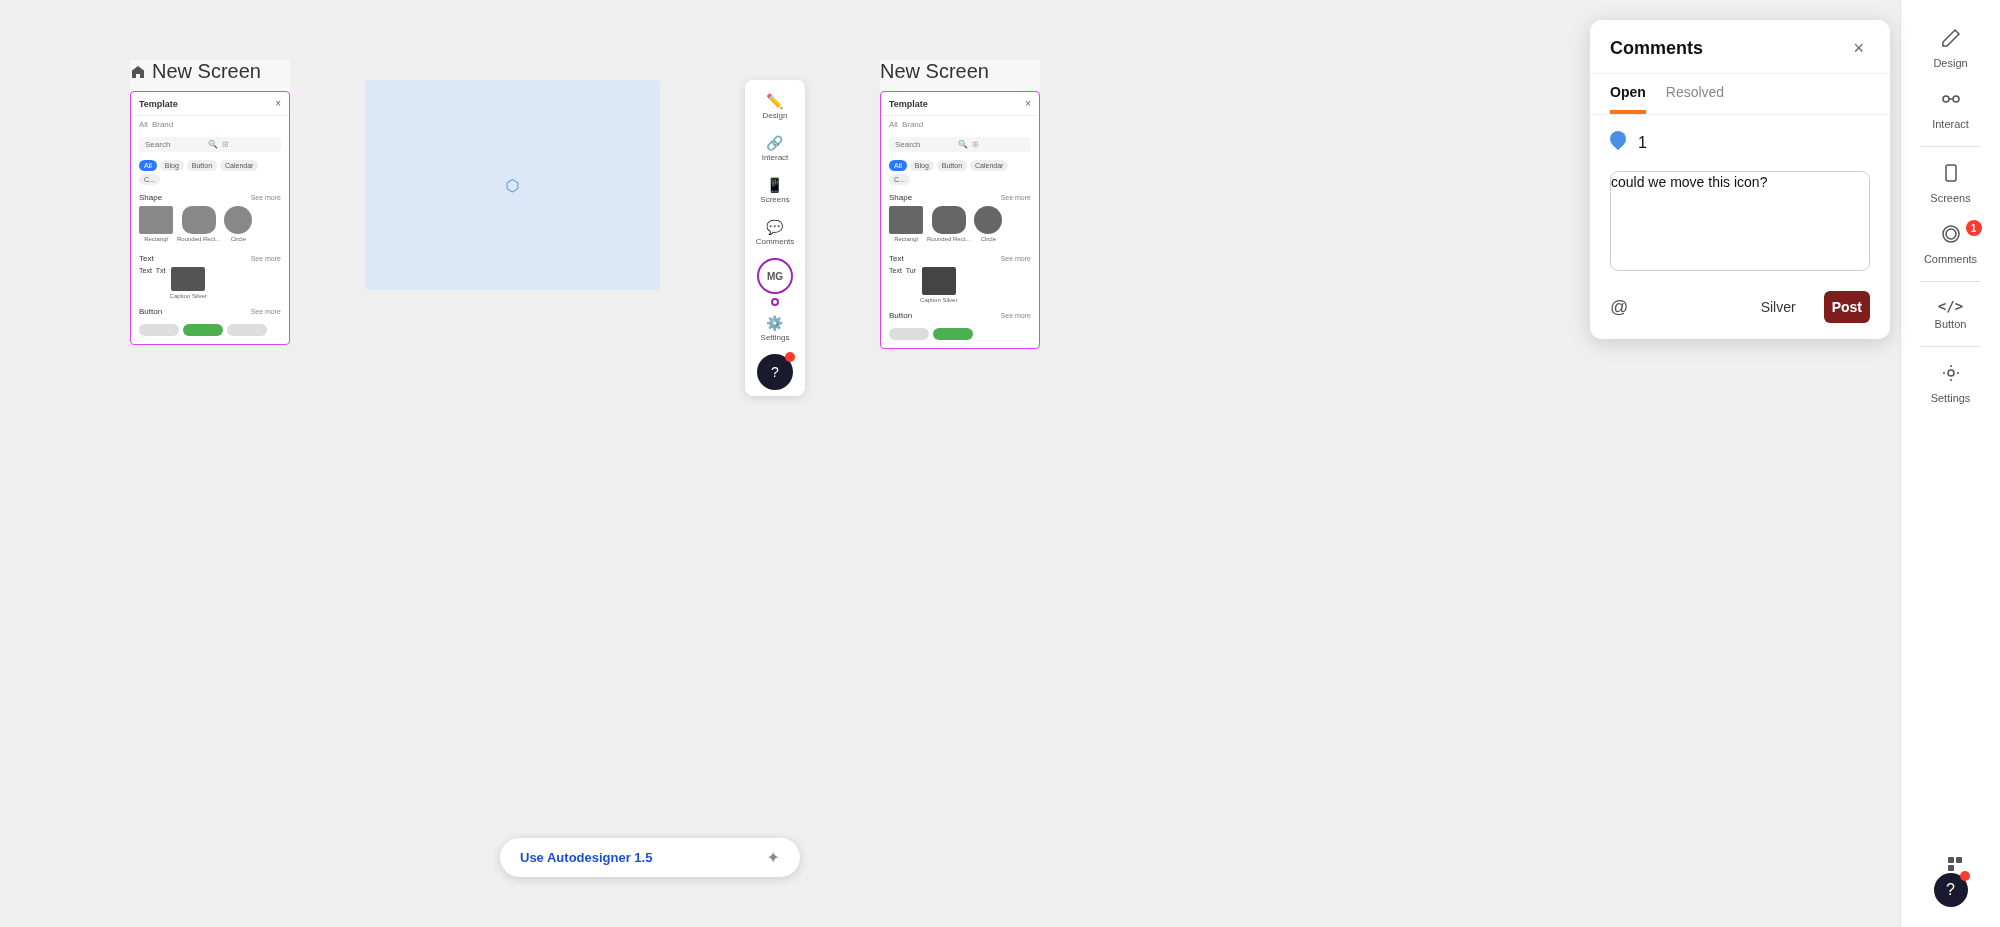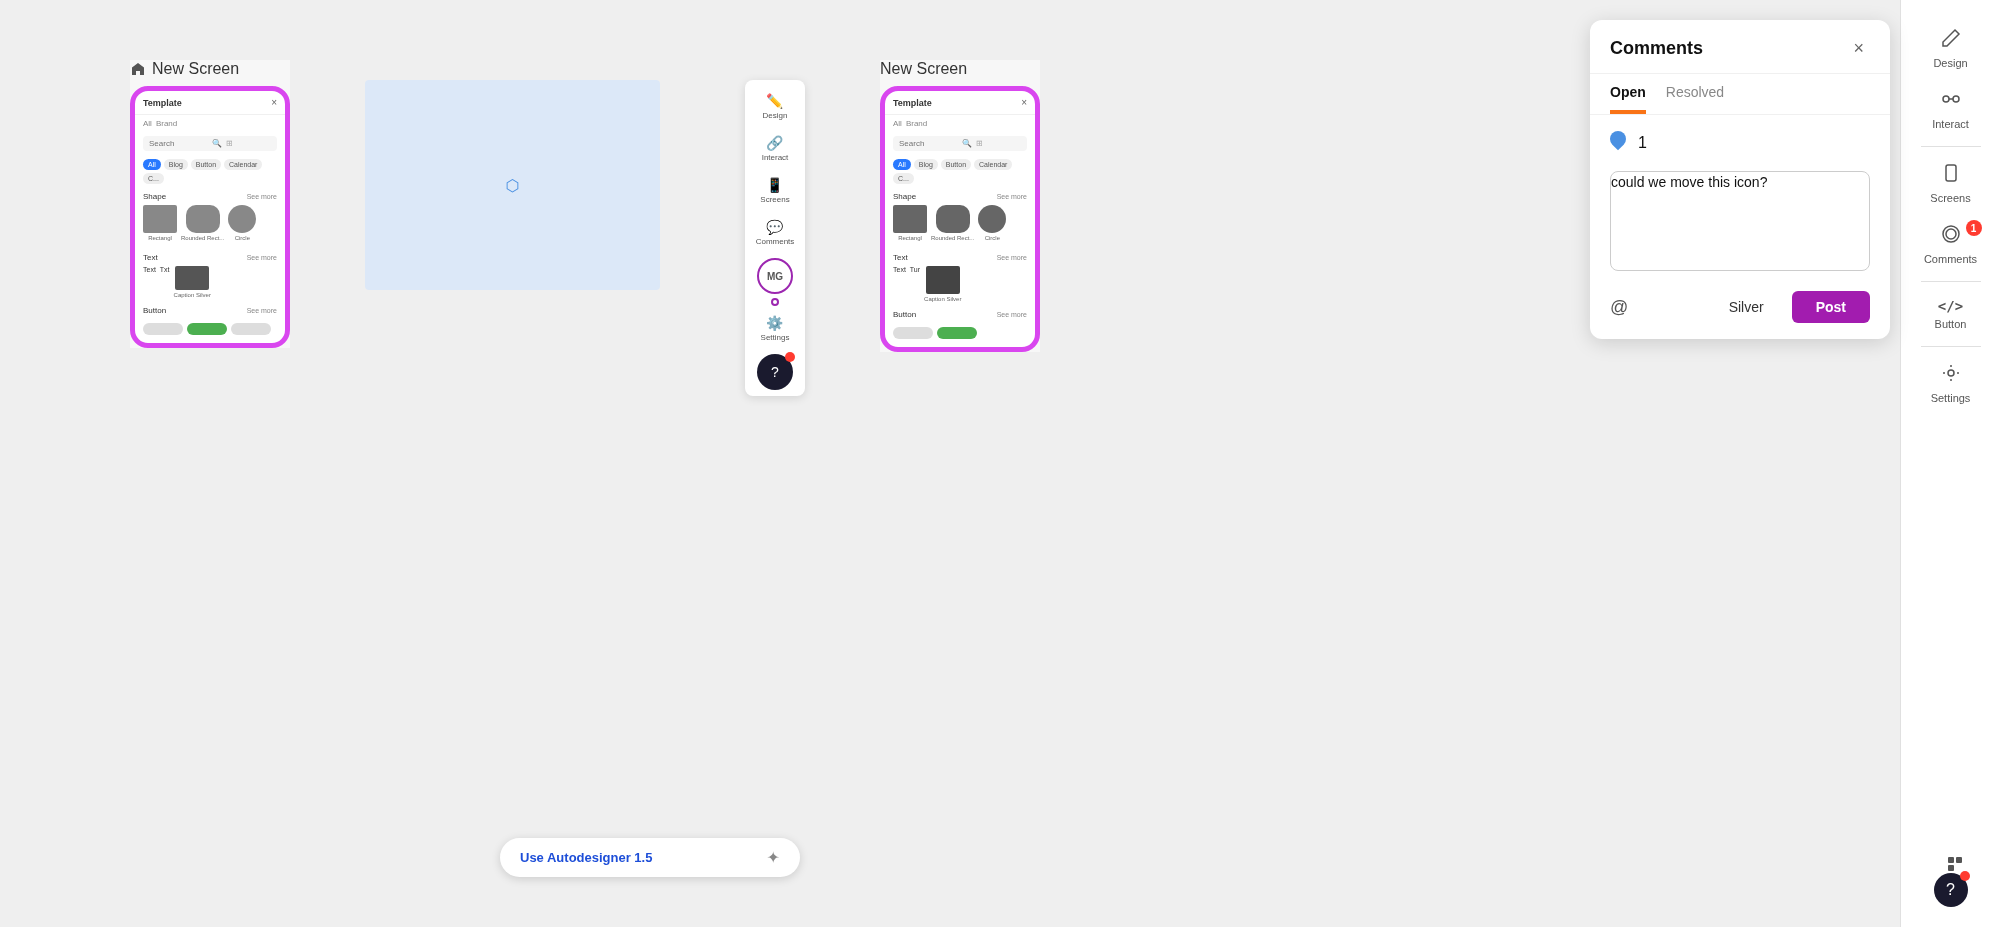--- a/index.html
+++ b/index.html
@@ -186,56 +186,56 @@
       padding: 8px 20px;
       border: none;
       background: none;
       font-size: 14px;
       font-weight: 500;
       color: #333;
       cursor: pointer;
     }
 
     .post-btn {
-      padding: 8px 24px;
-      background: #a21caf;
+      padding: 8px 8px;
+      background: #7f1d1d;
       color: white;
       border: none;
       border-radius: 6px;
       font-size: 14px;
       font-weight: 600;
       cursor: pointer;
     }
 
     
     .screen-card {
       position: absolute;
       background: #f7f7f7;
     }
 
     .screen-label {
       display: flex;
       align-items: center;
       gap: 6px;
-      font-size: 16px;
+      font-size: 20px;
       font-weight: 500;
       color: #333;
       margin-bottom: 8px;
     }
 
     .screen-label svg {
       width: 16px;
       height: 16px;
     }
 
     
     .template-panel {
       background: white;
-      border-radius: 18px;
-      border: 5px solid #d946ef;
+      border-radius: 4px;
+      border: 1px solid #d946ef;
       overflow: hidden;
       font-size: 10px;
     }
 
     .template-header {
       display: flex;
       justify-content: space-between;
       align-items: center;
       padding: 6px 8px;
       border-bottom: 1px solid #f0f0f0;

